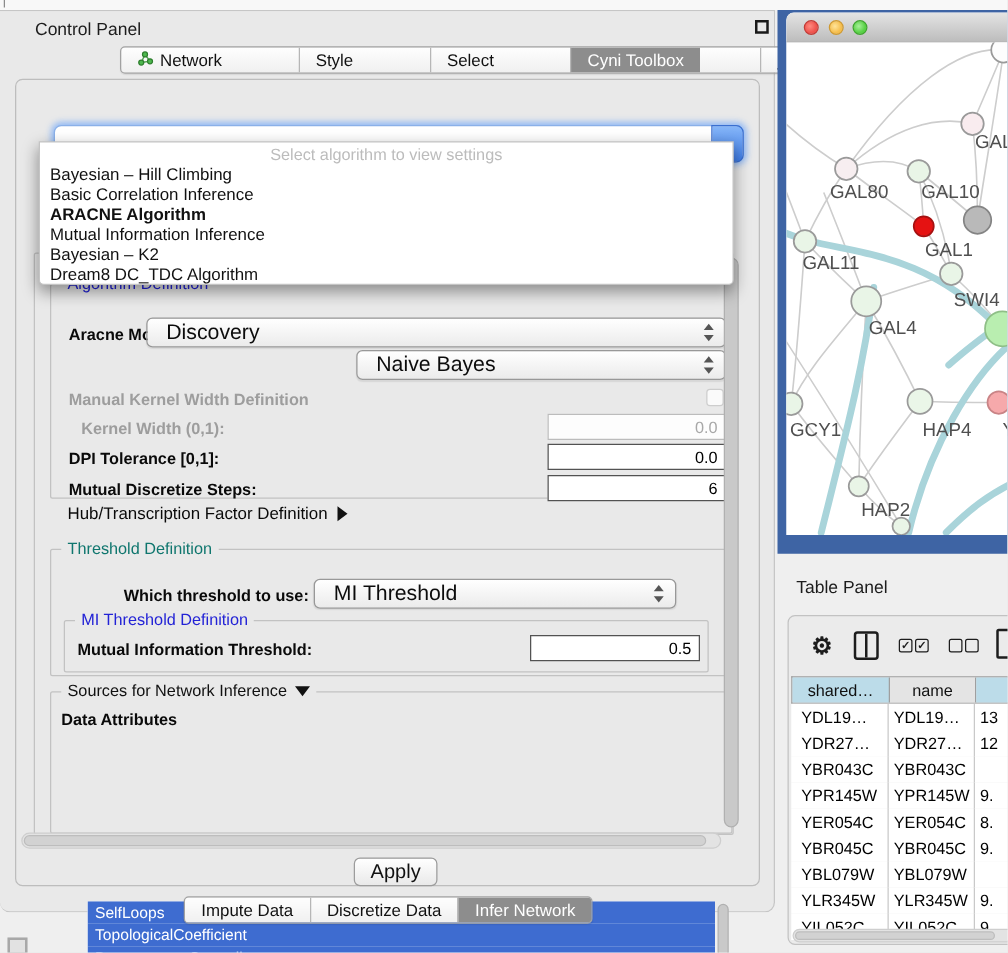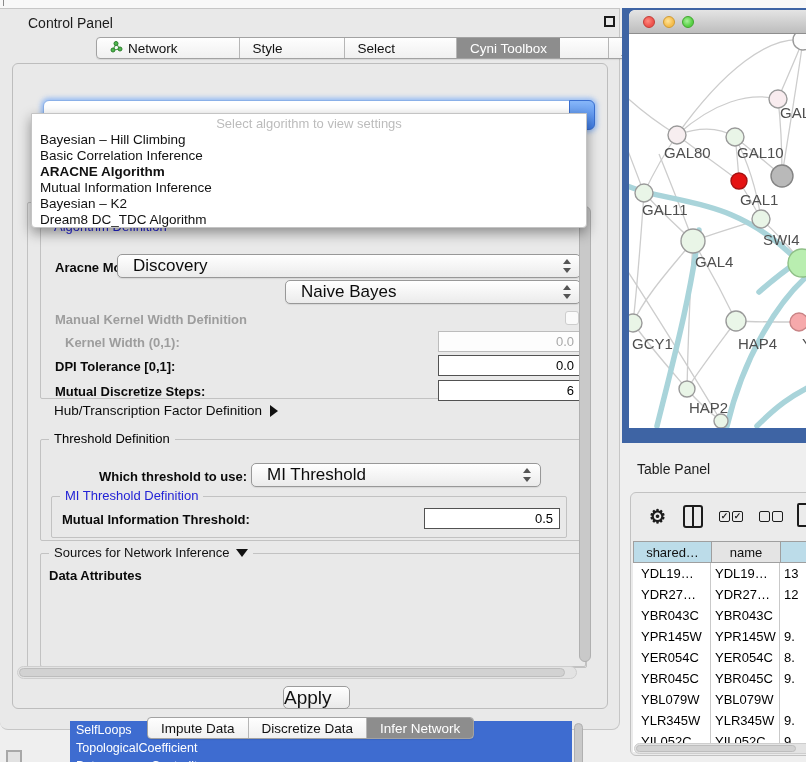--- a/index.html
+++ b/index.html
@@ -61,21 +61,21 @@
     box-shadow:0 5px 13px rgba(0,0,0,.4); z-index:10; padding-top:2px; }
   #dd-hint { height:16px; text-align:center; color:#bcbcbc; font-size:13px; line-height:15px; }
   .dd-item { height:16.1px; line-height:16.1px; font-size:13.5px; padding-left:8px; white-space:nowrap; }
   .dd-item.bold { font-weight:bold; }
 
   
   .group { position:absolute; border:1px solid #c2c2c2; border-radius:2px; }
   .glegend { position:absolute; top:-9px; left:8px; background:#e9e9e9; padding:0 5px;
     font-size:13px; white-space:nowrap; display:flex; align-items:center; }
   .blue { color:#2323d6; }
-  .green { color:#000000; }
+  .green { color:#0f766e; }
 
   .lbl { position:absolute; font-size:13px; font-weight:bold; color:#0a0a0a; white-space:nowrap; }
   .lbl.dis { color:#9d9d9d; }
   .plain { font-weight:normal; font-size:13.5px; }
 
   .tfield { position:absolute; height:21px; background:#fff; border:1px solid #525252;
     font-size:13px; color:#000; text-align:right; padding:2px 6px 0 6px; white-space:nowrap; }
   .tfield.dis { border-color:#bcbcbc; color:#a8a8a8; background:#fdfdfd; }
 
   .checkbox { position:absolute; width:14px; height:14px; border:1px solid #cdcdcd;
@@ -91,21 +91,21 @@
     background:#fff; overflow:hidden; }
   .attr-item { height:18px; line-height:18px; background:#3e6cd0; color:#fff;
     font-size:12.5px; padding-left:6px; white-space:nowrap; }
 
   .vthumb { position:absolute; background:#c9c9c9; border:1px solid #b0b0b0; border-radius:6px; }
   .htrack { position:absolute; background:#e3e3e3; border:1px solid #cecece; border-radius:7px; }
   .hthumb { position:absolute; background:#d2d2d2; border:1px solid #bdbdbd; border-radius:6px; }
 
   #apply-btn { position:absolute; left:270px; top:622px; width:67px; height:23px;
     background:linear-gradient(#ffffff,#e9e9e9); border:1px solid #9c9c9c; border-radius:5px;
-    font-size:19px; text-align:left; line-height:21px; }
+    font-size:16px; text-align:center; line-height:21px; }
 
   
   #net-frame { position:absolute; left:622px; top:8px; width:184px; height:435px; background:#3e64a4; }
   #net-window { position:absolute; left:7px; top:2px; width:177px; height:418px; background:#fff;
     border-radius:6px 0 0 0; overflow:hidden; }
   #net-titlebar { position:absolute; left:0; top:0; width:177px; height:24px;
     background:linear-gradient(#e4e4e4,#bdbdbd); border-bottom:1px solid #8e8e8e; border-radius:6px 0 0 0; }
   .tl { position:absolute; top:6px; width:12px; height:12px; border-radius:50%; }
   .tl.red { left:14px; background:radial-gradient(circle at 4px 4px,#ff8a80,#ee544e 60%); border:1px solid #c23b36; }
   .tl.yellow { left:34px; background:radial-gradient(circle at 4px 4px,#ffe49a,#f5be4e 60%); border:1px solid #cf9a32; }

